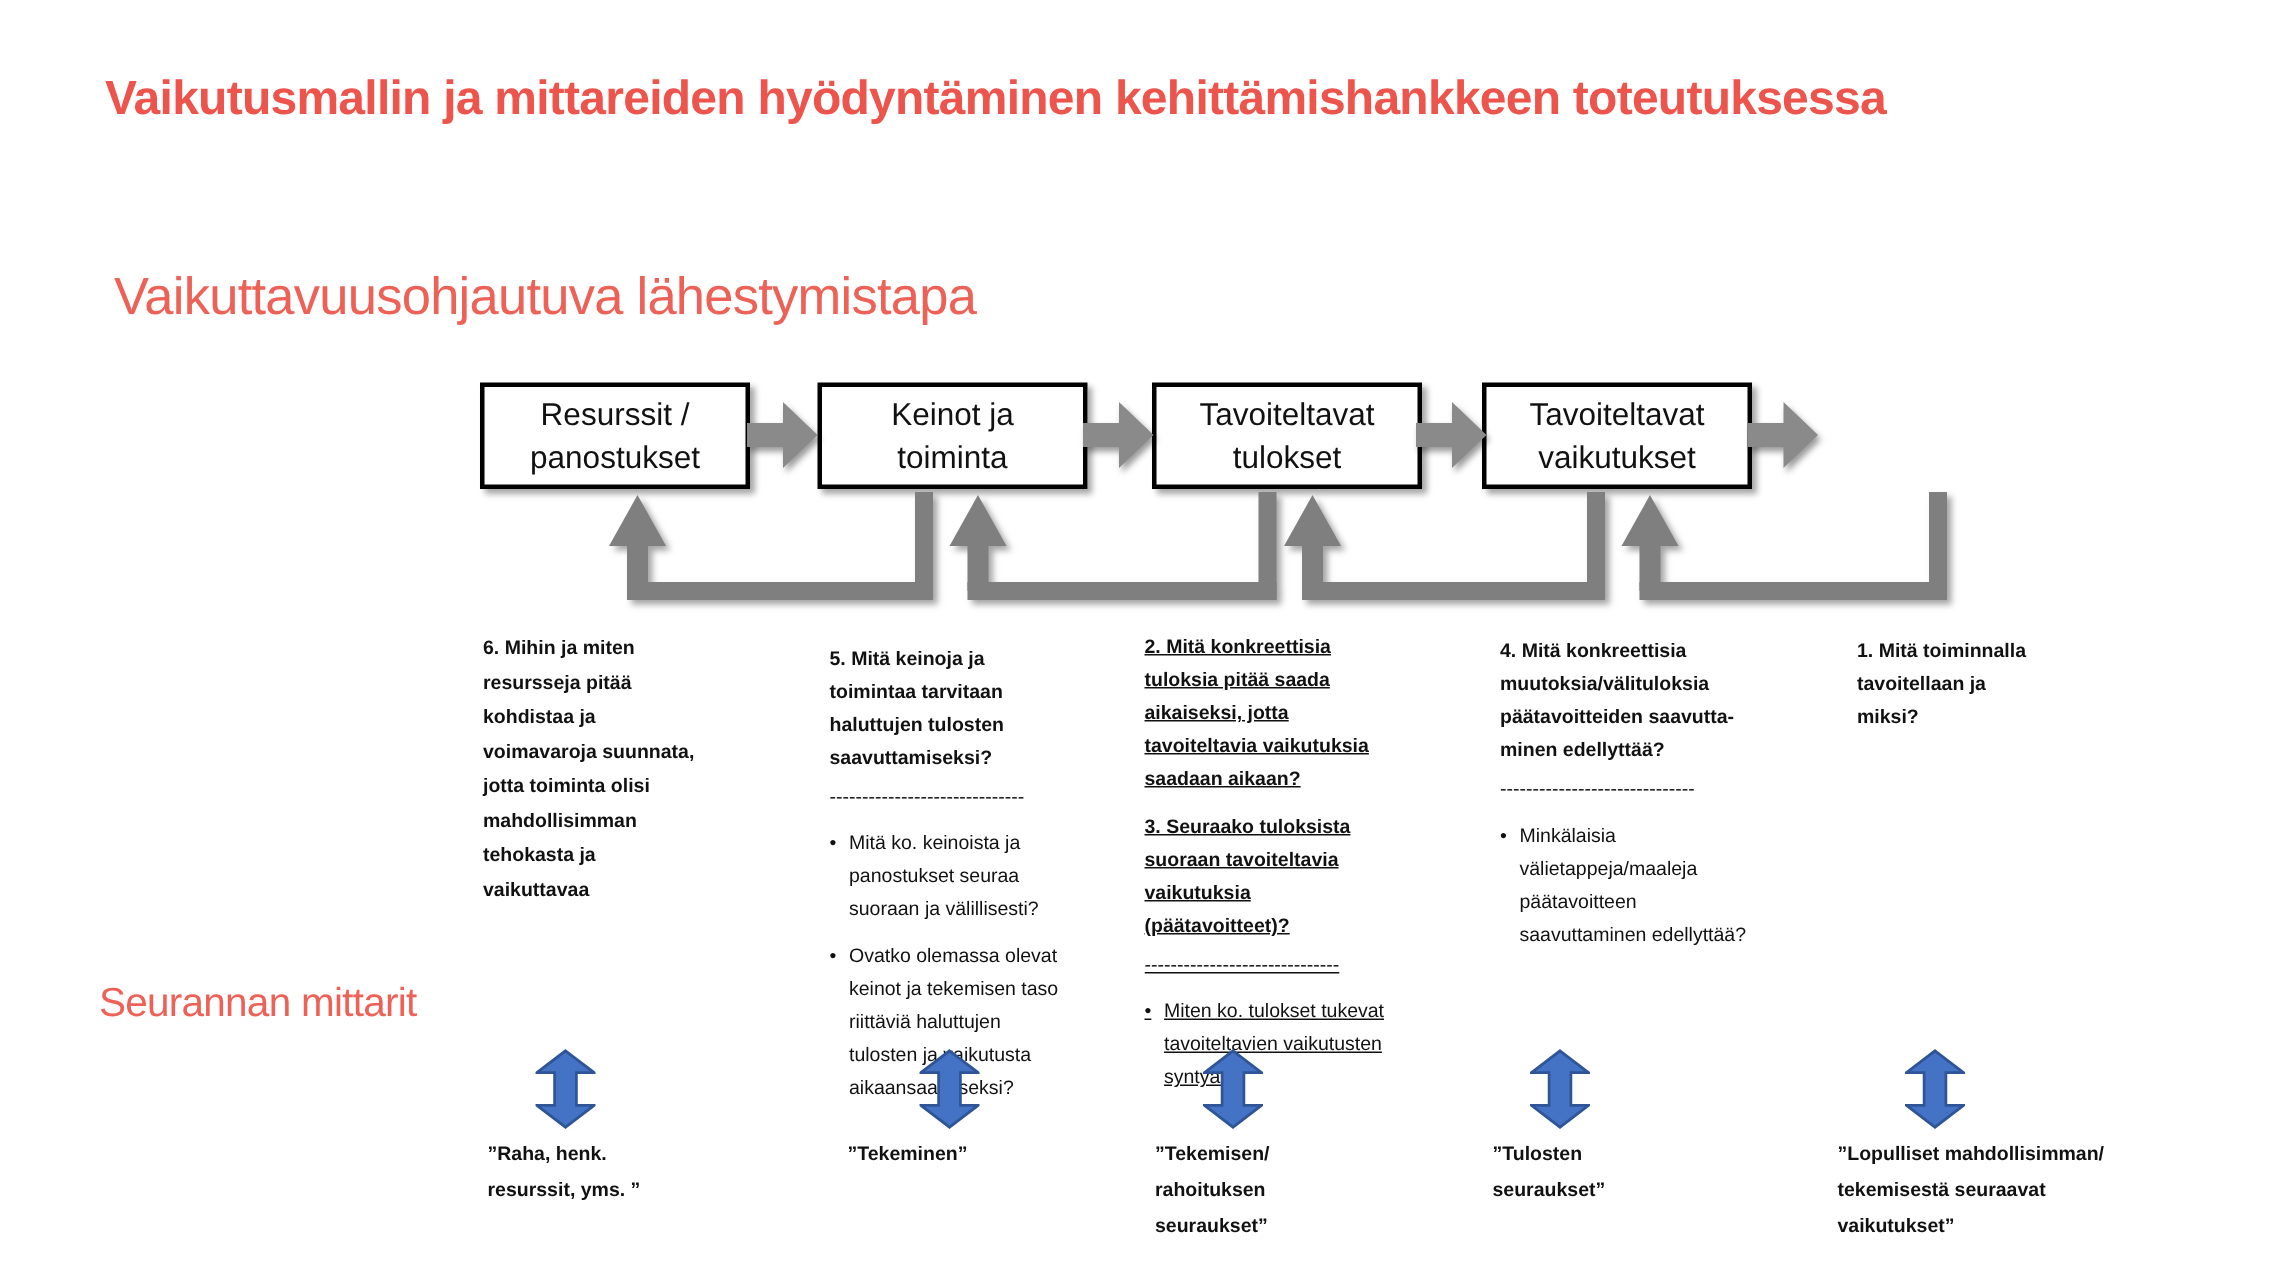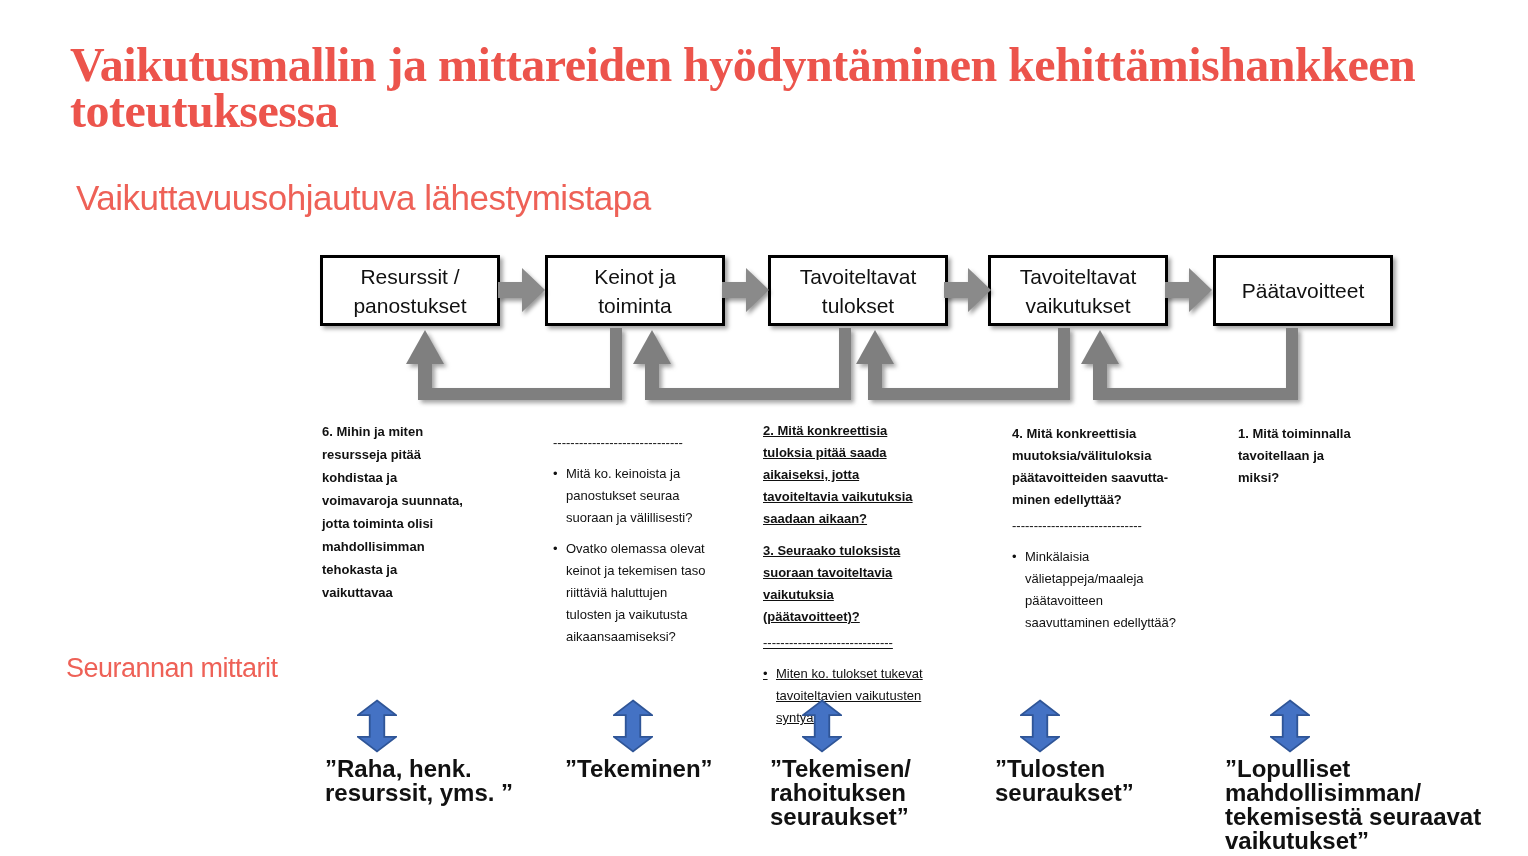--- a/index.html
+++ b/index.html
@@ -1,21 +1,21 @@
 <!DOCTYPE html>
 <html lang="fi"><head>
 <meta charset="utf-8">
 <style>
   html,body{margin:0;padding:0;background:#fff;}
   .slide{position:relative;width:1528px;height:856px;background:#ffffff;overflow:hidden;
          font-family:"Liberation Sans",sans-serif;color:#111;}
 
   
-  .title{position:absolute;left:70px;top:42px;width:1412px;font-size:48px;line-height:46px;
-         font-weight:700;color:#EC544C;letter-spacing:-0.5px;font-family:Liberation Serif, serif;}
+  .title{position:absolute;left:70px;top:42px;width:1412px;font-size:32px;line-height:46px;
+         font-weight:700;color:#EC544C;letter-spacing:-0.5px;}
   .subtitle{position:absolute;left:62px;top:178px;font-size:35px;line-height:40px;
          font-weight:400;color:#EE6157;letter-spacing:-0.5px;margin-left:14px;}
   .measures-heading{position:absolute;left:66px;top:645px;font-size:27px;line-height:46px;
          font-weight:400;color:#EE6157;letter-spacing:-0.5px;}
 
   
   .flow-box{position:absolute;top:255px;width:180px;height:71px;background:#fff;
         border:3px solid #000;box-sizing:border-box;display:flex;align-items:center;justify-content:center;
         text-align:center;font-size:21px;line-height:29px;white-space:pre-line;
         box-shadow:3px 3px 4px rgba(0,0,0,0.35);}
@@ -41,50 +41,49 @@
   .qcol{position:absolute;top:420px;font-size:13px;line-height:22px;color:#111;}
   .qcol .heading{font-weight:700;white-space:pre-line;}
   .qcol .heading2{font-weight:700;white-space:pre-line;margin-top:10px;}
   .qcol .sep{font-weight:400;margin:4px 0 9px;white-space:nowrap;overflow:hidden;}
   .qcol .bullet{display:flex;font-weight:400;margin-bottom:9px;}
   .qcol .bullet .marker{width:13px;flex:none;}
   .qcol .bullet .btext{flex:1;white-space:pre-line;}
   .c1{left:322px;width:212px;line-height:23px;}
   .c2{left:553px;width:222px;top:428px;}
   .c3{left:763px;width:232px;text-decoration:underline;}
-  .c4{left:1000px;width:238px;top:423px;margin-left:12px;}
+  .c4{left:1000px;width:238px;top:423px;}
   .c5{left:1238px;width:205px;top:423px;}
 
   
   .varrow{position:absolute;top:698px;width:40px;height:56px;}
   .v1{left:357px}.v2{left:613px}.v3{left:802px}.v4{left:1020px}.v5{left:1270px}
 
   
-  .mlabel{position:absolute;top:757px;font-size:24px;line-height:24px;font-weight:700;
+  .mlabel{position:absolute;top:757px;font-size:13px;line-height:24px;font-weight:700;
           white-space:pre-line;color:#111;}
   .m1{left:325px}.m2{left:565px}.m3{left:770px}.m4{left:995px}.m5{left:1225px}
 </style>
 </head>
 <body>
 
 <div class="slide">
 
   <div class="title">Vaikutusmallin ja mittareiden hyödyntäminen kehittämishankkeen toteutuksessa</div>
   <div class="subtitle">Vaikuttavuusohjautuva lähestymistapa</div>
   <div class="measures-heading">Seurannan mittarit</div>
 
   <div class="flow-box b1">Resurssit /
 panostukset</div>
   <div class="flow-box b2">Keinot ja
 toiminta</div>
   <div class="flow-box b3">Tavoiteltavat
 tulokset</div>
   <div class="flow-box b4">Tavoiteltavat
 vaikutukset</div>
-  <div class="flow-box b5">Päätavoitteet</div>
 
   <svg class="flow-arrow a1" viewBox="0 0 48 46">
       <polygon points="0,15 24,15 24,1 47,23 24,45 24,31 0,31" fill="#8A8A8A"></polygon>
     </svg>
   <svg class="flow-arrow a2" viewBox="0 0 48 46">
       <polygon points="0,15 24,15 24,1 47,23 24,45 24,31 0,31" fill="#8A8A8A"></polygon>
     </svg>
   <svg class="flow-arrow a3" viewBox="0 0 48 46">
       <polygon points="0,15 24,15 24,1 47,23 24,45 24,31 0,31" fill="#8A8A8A"></polygon>
     </svg>
@@ -122,20 +121,24 @@
 resursseja pitää
 kohdistaa ja
 voimavaroja suunnata,
 jotta toiminta olisi
 mahdollisimman
 tehokasta ja
 vaikuttavaa</div>
   </div>
 
   <div class="qcol c2">
+    <div class="heading">5. Mitä keinoja ja
+toimintaa tarvitaan
+haluttujen tulosten
+saavuttamiseksi?</div>
     <div class="sep">------------------------------</div>
     <div class="bullet">
       <span class="marker">•</span>
       <span class="btext">Mitä ko. keinoista ja
 panostukset seuraa
 suoraan ja välillisesti?</span>
     </div>
     <div class="bullet">
       <span class="marker">•</span>
       <span class="btext">Ovatko olemassa olevat

